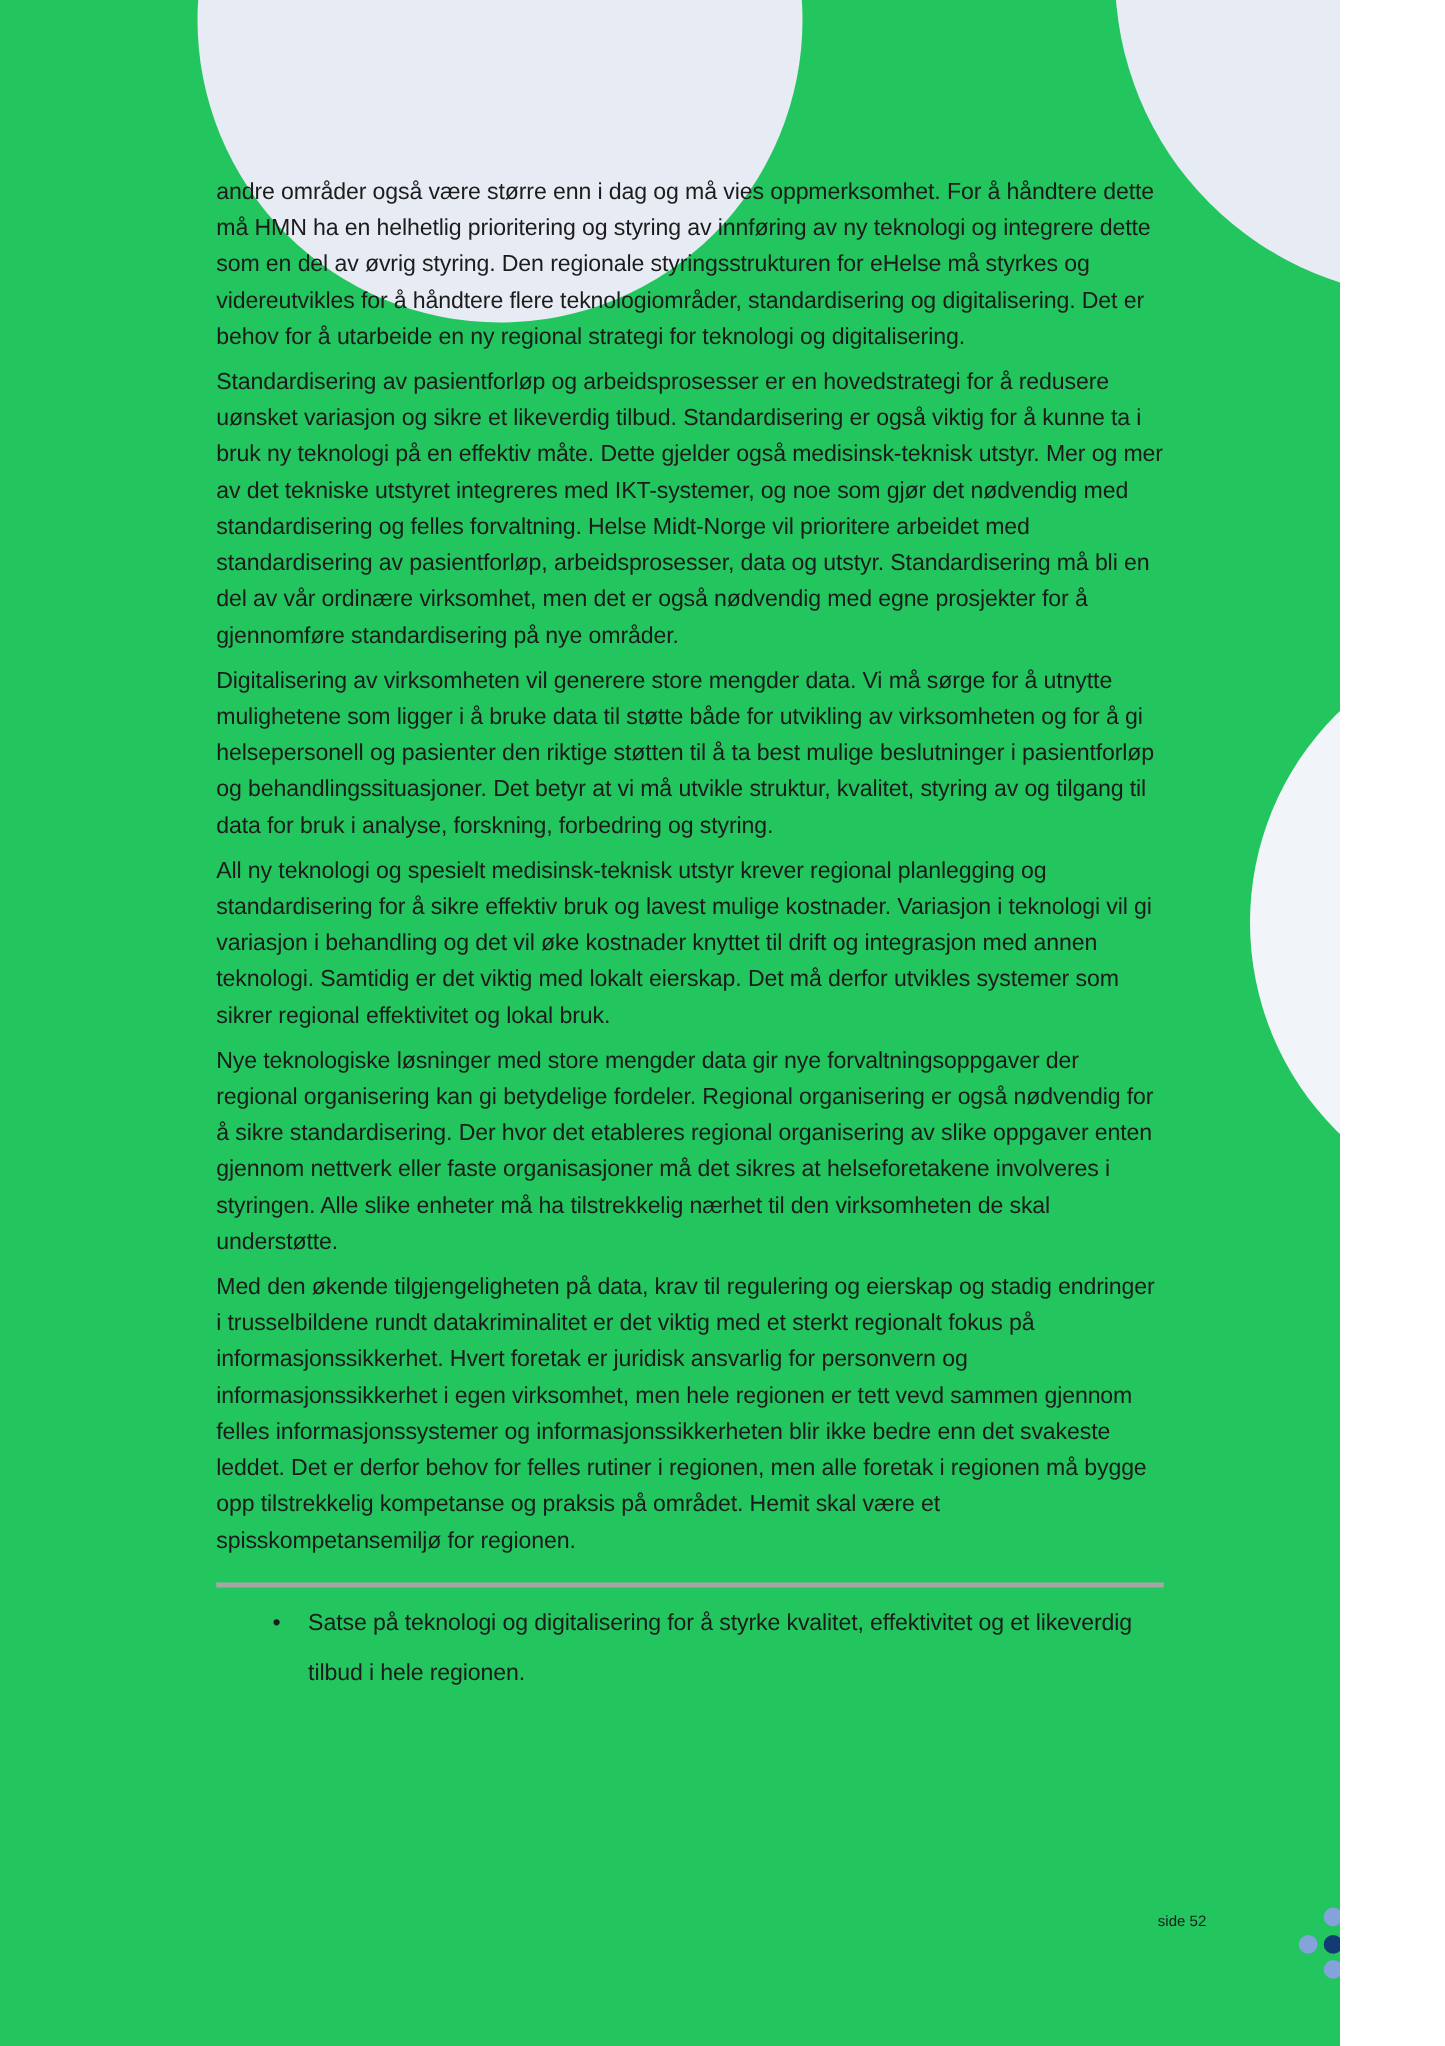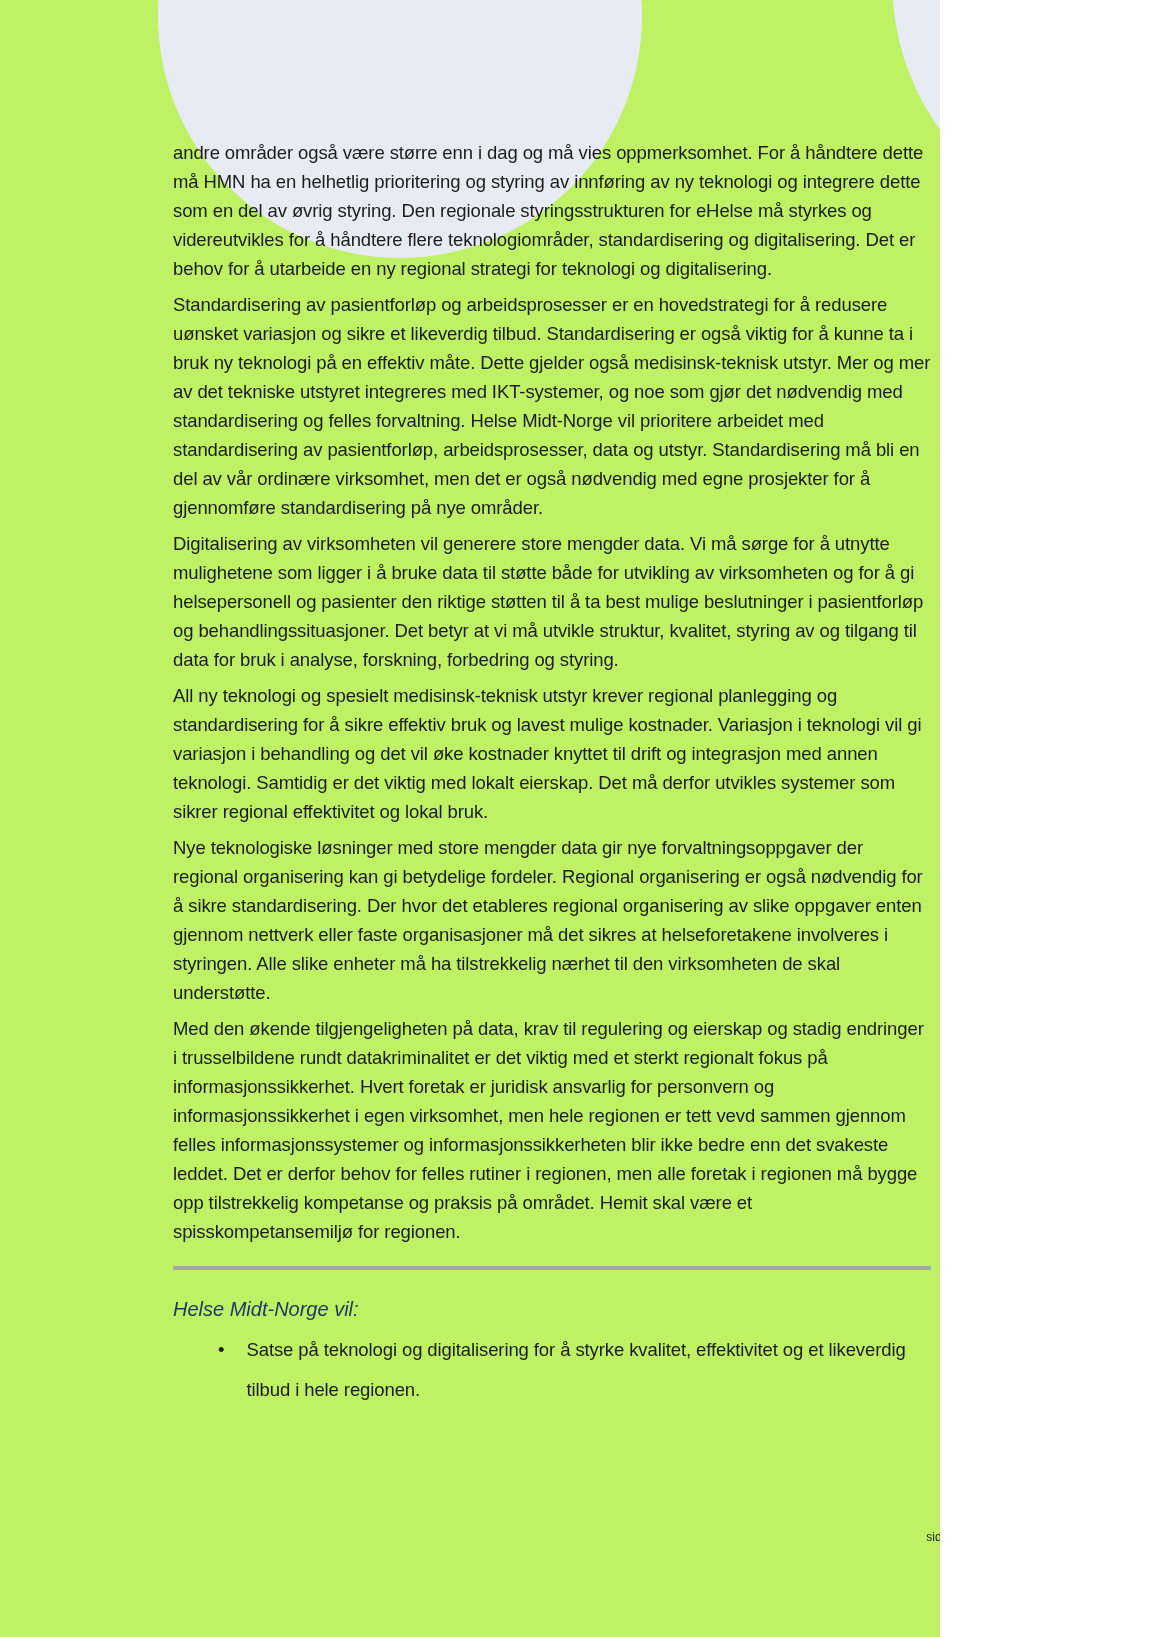--- a/index.html
+++ b/index.html
@@ -1,19 +1,19 @@
 <!DOCTYPE html>
 <html><head>
 <meta charset="utf-8">
 <style>
   html,body{margin:0;padding:0;background:#ffffff;}
   .page{
     position:relative;
-    width:940px;height:1637px;
-    background:#bef264;
+    width:1072px;height:1637px;
+    background:#22c55e;
     overflow:hidden;
     font-family:"Liberation Sans", sans-serif;
     color:#1c1c1c;
   }
   
   .deco{position:absolute;border-radius:50%;z-index:0;}
   .deco-top-left{left:158px;top:-226px;width:484px;height:484px;background:#e7ebf4;}
   .deco-top-right{left:892px;top:-278px;width:516px;height:516px;background:#e7ebf4;}
   .deco-right-mid{left:1000px;top:503px;width:470px;height:470px;background:#f1f5fa;}
   
@@ -95,21 +95,20 @@
   <div class="content">
     <p>andre områder også være større enn i dag og må vies oppmerksomhet. For å håndtere dette må HMN ha en helhetlig prioritering og styring av innføring av ny teknologi og integrere dette som en del av øvrig styring. Den regionale styringsstrukturen for eHelse må styrkes og videreutvikles for å håndtere flere teknologiområder, standardisering og digitalisering. Det er behov for å utarbeide en ny regional strategi for teknologi og digitalisering.</p>
     <p>Standardisering av pasientforløp og arbeidsprosesser er en hovedstrategi for å redusere uønsket variasjon og sikre et likeverdig tilbud. Standardisering er også viktig for å kunne ta i bruk ny teknologi på en effektiv måte. Dette gjelder også medisinsk-teknisk utstyr. Mer og mer av det tekniske utstyret integreres med IKT-systemer, og noe som gjør det nødvendig med standardisering og felles forvaltning. Helse Midt-Norge vil prioritere arbeidet med standardisering av pasientforløp, arbeidsprosesser, data og utstyr. Standardisering må bli en del av vår ordinære virksomhet, men det er også nødvendig med egne prosjekter for å gjennomføre standardisering på nye områder.</p>
     <p>Digitalisering av virksomheten vil generere store mengder data. Vi må sørge for å utnytte mulighetene som ligger i å bruke data til støtte både for utvikling av virksomheten og for å gi helsepersonell og pasienter den riktige støtten til å ta best mulige beslutninger i pasientforløp og behandlingssituasjoner. Det betyr at vi må utvikle struktur, kvalitet, styring av og tilgang til data for bruk i analyse, forskning, forbedring og styring.</p>
     <p>All ny teknologi og spesielt medisinsk-teknisk utstyr krever regional planlegging og standardisering for å sikre effektiv bruk og lavest mulige kostnader. Variasjon i teknologi vil gi variasjon i behandling og det vil øke kostnader knyttet til drift og integrasjon med annen teknologi. Samtidig er det viktig med lokalt eierskap. Det må derfor utvikles systemer som sikrer regional effektivitet og lokal bruk.</p>
     <p>Nye teknologiske løsninger med store mengder data gir nye forvaltningsoppgaver der regional organisering kan gi betydelige fordeler. Regional organisering er også nødvendig for å sikre standardisering. Der hvor det etableres regional organisering av slike oppgaver enten gjennom nettverk eller faste organisasjoner må det sikres at helseforetakene involveres i styringen. Alle slike enheter må ha tilstrekkelig nærhet til den virksomheten de skal understøtte.</p>
     <p>Med den økende tilgjengeligheten på data, krav til regulering og eierskap og stadig endringer i trusselbildene rundt datakriminalitet er det viktig med et sterkt regionalt fokus på informasjonssikkerhet. Hvert foretak er juridisk ansvarlig for personvern og informasjonssikkerhet i egen virksomhet, men hele regionen er tett vevd sammen gjennom felles informasjonssystemer og informasjonssikkerheten blir ikke bedre enn det svakeste leddet. Det er derfor behov for felles rutiner i regionen, men alle foretak i regionen må bygge opp tilstrekkelig kompetanse og praksis på området. Hemit skal være et spisskompetansemiljø for regionen.</p>
 
     <div class="divider"></div>
 
-    <div class="section-heading">Helse Midt-Norge vil:</div>
 
     <div class="bullet-list">
       <div class="bullet-item">
         <span class="bullet-marker">•</span>
         <span class="bullet-text">Satse på teknologi og digitalisering for å styrke kvalitet, effektivitet og et likeverdig tilbud i hele regionen.</span>
       </div>
     </div>
   </div>
 
   <div class="page-number">side 52</div>

